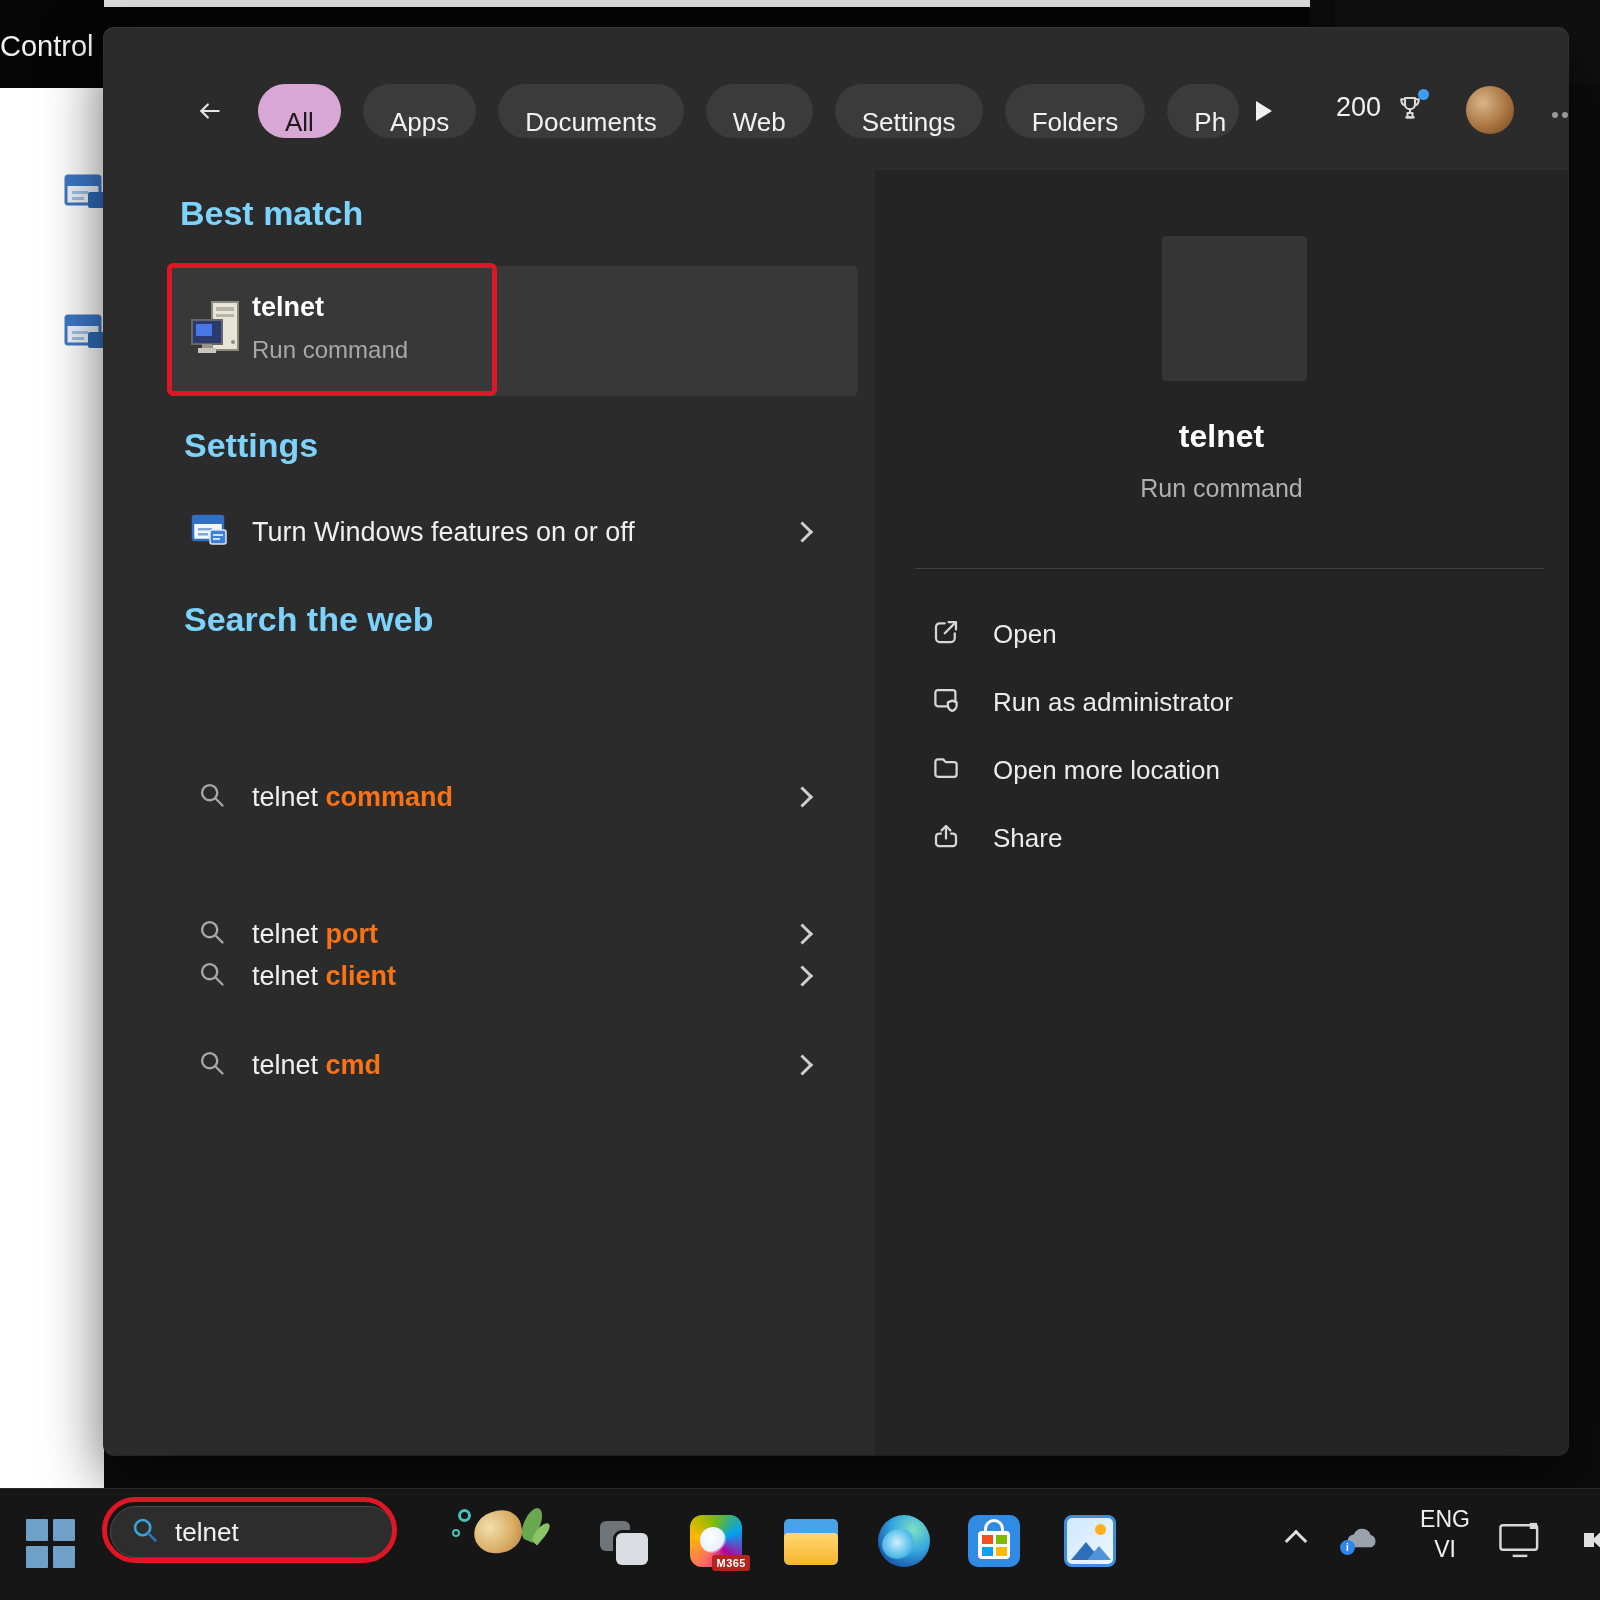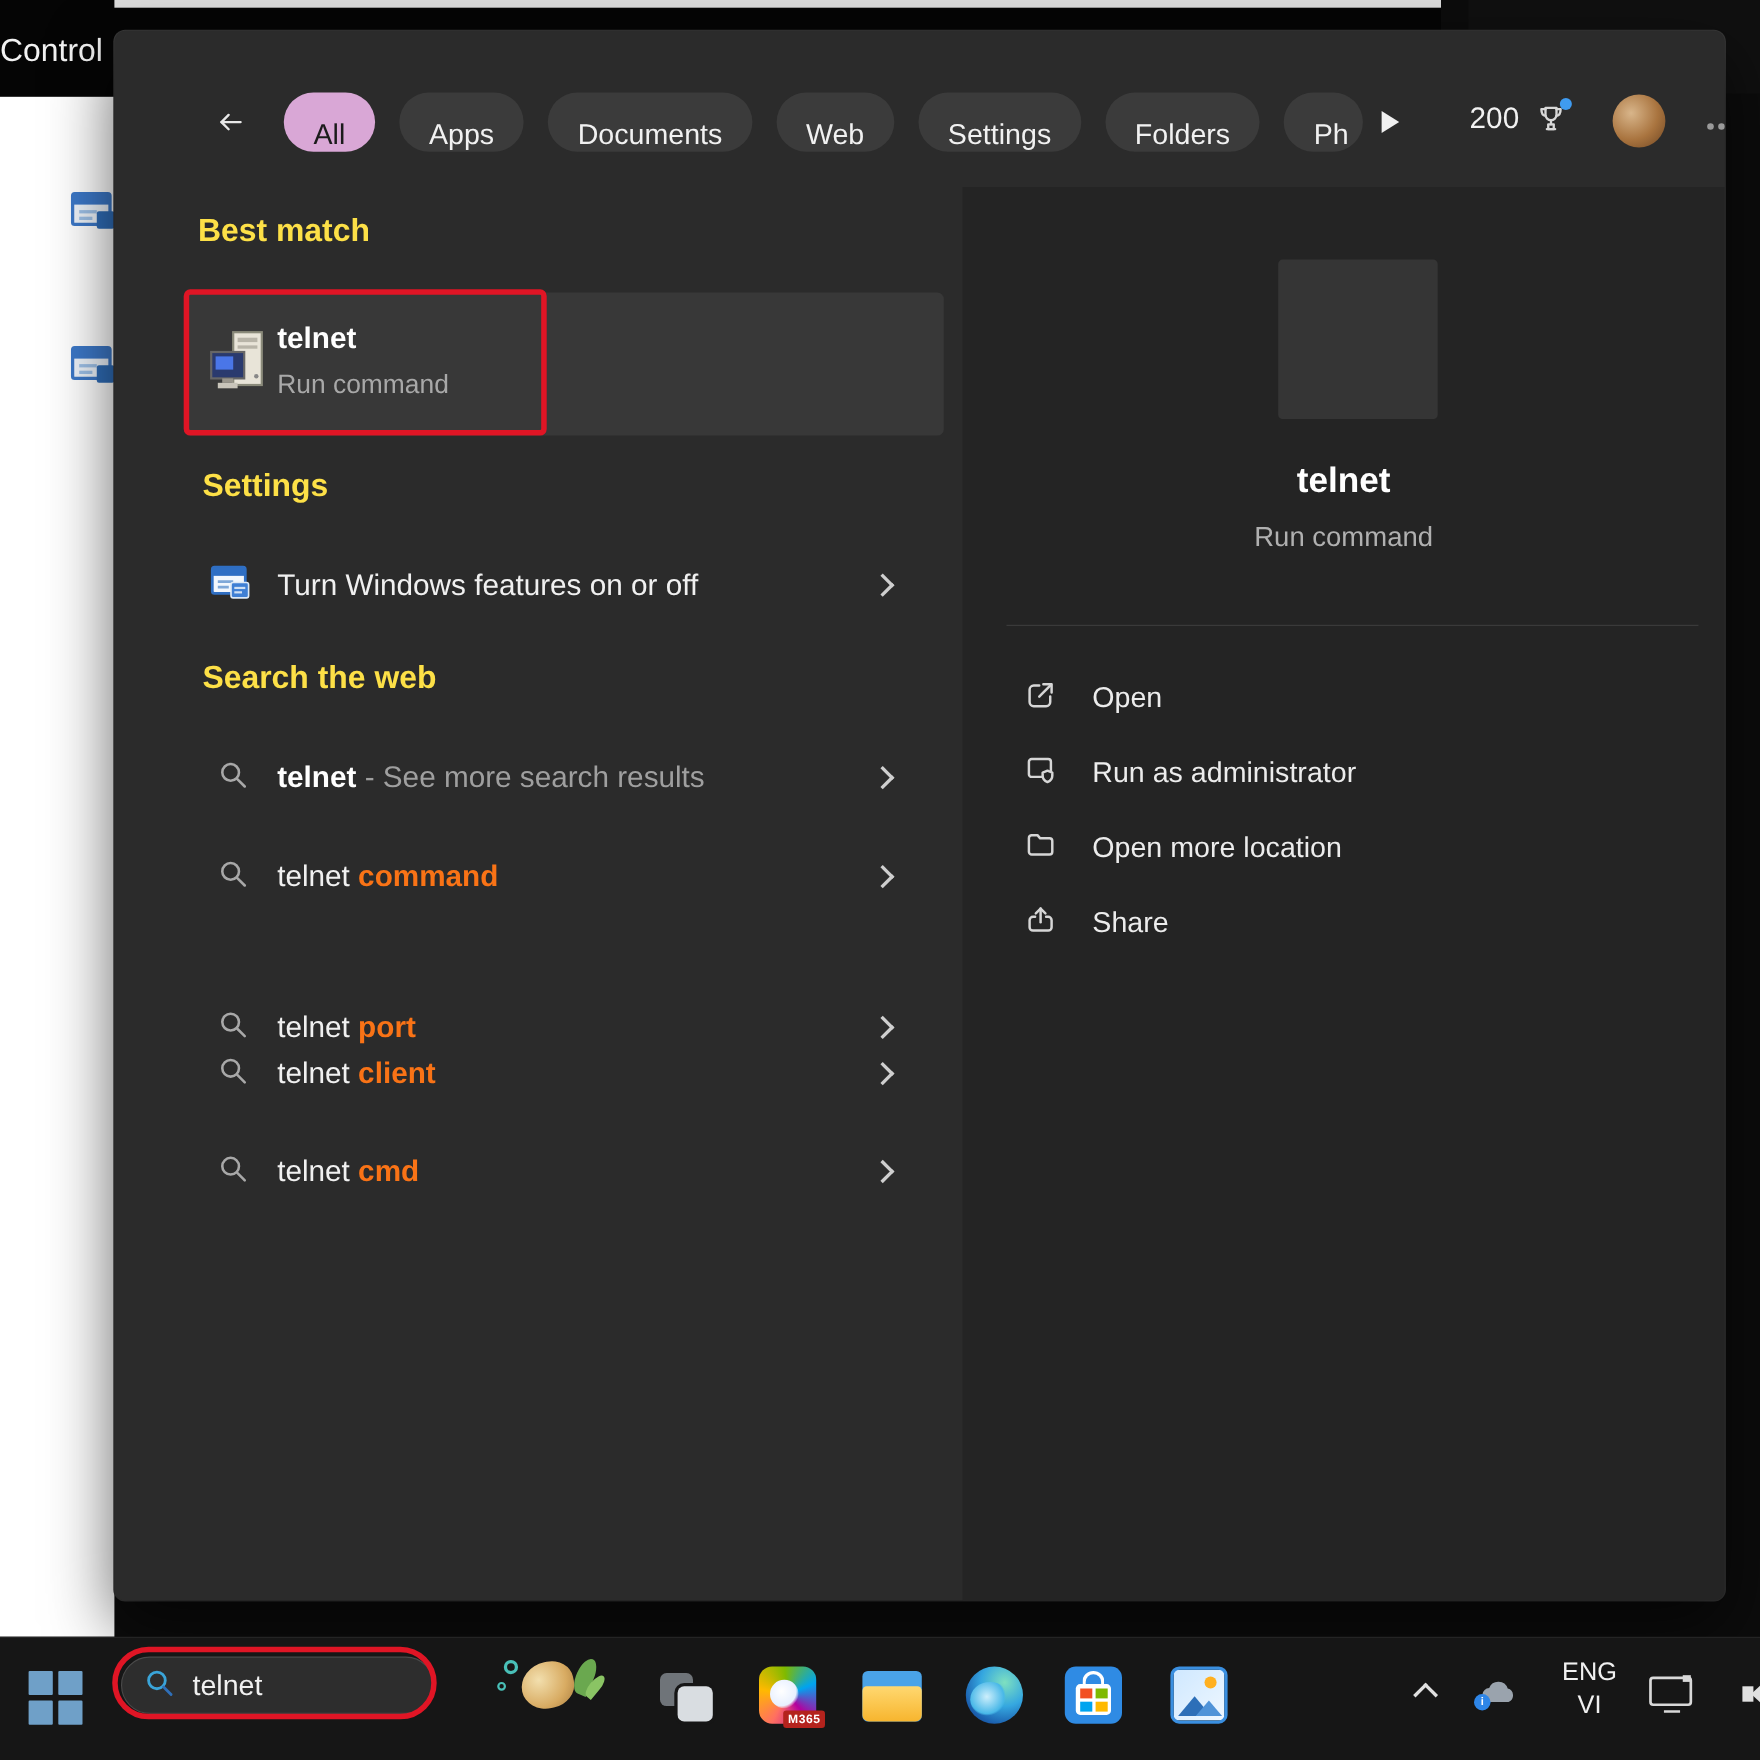--- a/index.html
+++ b/index.html
@@ -34,21 +34,21 @@
   .more-tabs { width:34px; height:34px; display:flex; align-items:center; justify-content:center; }
   .tri-right { width:0; height:0; border-left:16px solid #f0f0f0; border-top:10px solid transparent; border-bottom:10px solid transparent; }
   .rewards { position:absolute; left:1232px; top:64px; display:flex; align-items:center; gap:14px; font-size:27px; color:#f2f2f2; }
   .trophy-wrap { position:relative; width:30px; height:30px; }
   .trophy-dot { position:absolute; right:-4px; top:-4px; width:11px; height:11px; border-radius:50%; background:#3f9bf0; }
   .avatar { position:absolute; left:1362px; top:58px; width:48px; height:48px; border-radius:50%;
             background:radial-gradient(circle at 35% 35%, #d8b58a 0%, #a9743f 55%, #6e4522 100%); }
   .more-dots { position:absolute; left:1448px; top:84px; width:6px; height:6px; border-radius:50%; background:#9a9a9a;
                box-shadow:10px 0 0 #9a9a9a, 20px 0 0 #9a9a9a; }
 
-  .sec-heading { position:absolute; font-size:29px; font-weight:700; color:#fde047; }
+  .sec-heading { position:absolute; font-size:34px; font-weight:700; color:#7dd3fc; }
   .h-best { left:76px; top:166px; }
   .h-settings { left:80px; top:398px; }
   .h-web { left:80px; top:572px; }
 
   .best-row { position:absolute; left:64px; top:238px; width:690px; height:130px; background:#383838; border-radius:6px; }
   .best-row .telnet-icon { position:absolute; left:22px; top:34px; }
   .best-title { position:absolute; left:84px; top:26px; font-size:27px; font-weight:700; }
   .best-sub { position:absolute; left:84px; top:70px; font-size:24px; color:#a8a8a8; }
 
   .list-row { position:absolute; left:64px; width:690px; height:74px; }
@@ -264,28 +264,20 @@
             <rect x="23" y="24" width="10" height="2" fill="#cfe0f4"></rect>
             <rect x="23" y="28" width="7" height="2" fill="#cfe0f4"></rect>
           </svg>
       </span>
       <span class="row-label">Turn Windows features on or off</span>
       <span class="chev"></span>
     </div>
 
     <div class="sec-heading h-web">Search the web</div>
 
-    <div class="list-row web-row first web-0">
-      <span class="mag-icon"><svg width="28" height="28" viewBox="0 0 24 24" fill="none" stroke="#a8a8a8" stroke-width="2" stroke-linecap="round">
-            <circle cx="10" cy="10" r="6.5"></circle>
-            <path d="M15.2 15.2L21 21"></path>
-          </svg></span>
-      <span class="row-label"><span class="term">telnet</span><span class="rest"> - See more search results</span></span>
-      <span class="chev"></span>
-    </div>
     <div class="list-row web-row comp web-1">
       <span class="mag-icon"><svg width="28" height="28" viewBox="0 0 24 24" fill="none" stroke="#a8a8a8" stroke-width="2" stroke-linecap="round">
             <circle cx="10" cy="10" r="6.5"></circle>
             <path d="M15.2 15.2L21 21"></path>
           </svg></span>
       <span class="row-label"><span class="term">telnet </span><span class="rest">command</span></span>
       <span class="chev"></span>
     </div>
     <div class="list-row web-row comp web-2">
       <span class="mag-icon"><svg width="28" height="28" viewBox="0 0 24 24" fill="none" stroke="#a8a8a8" stroke-width="2" stroke-linecap="round">

